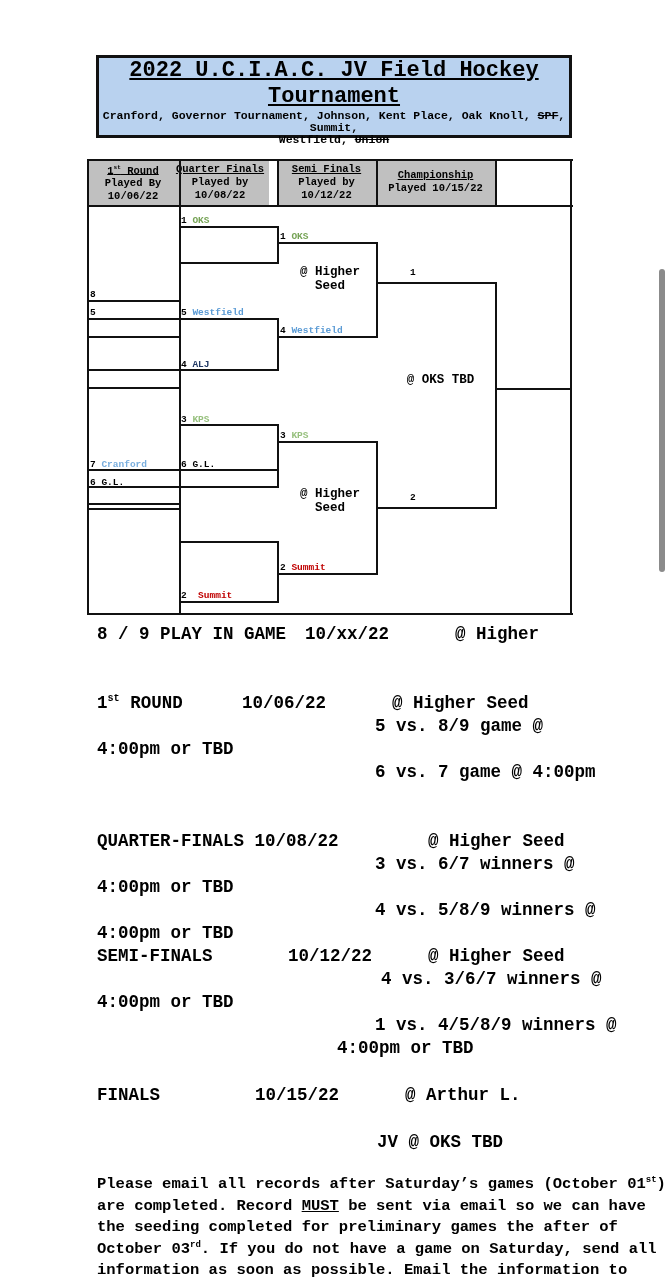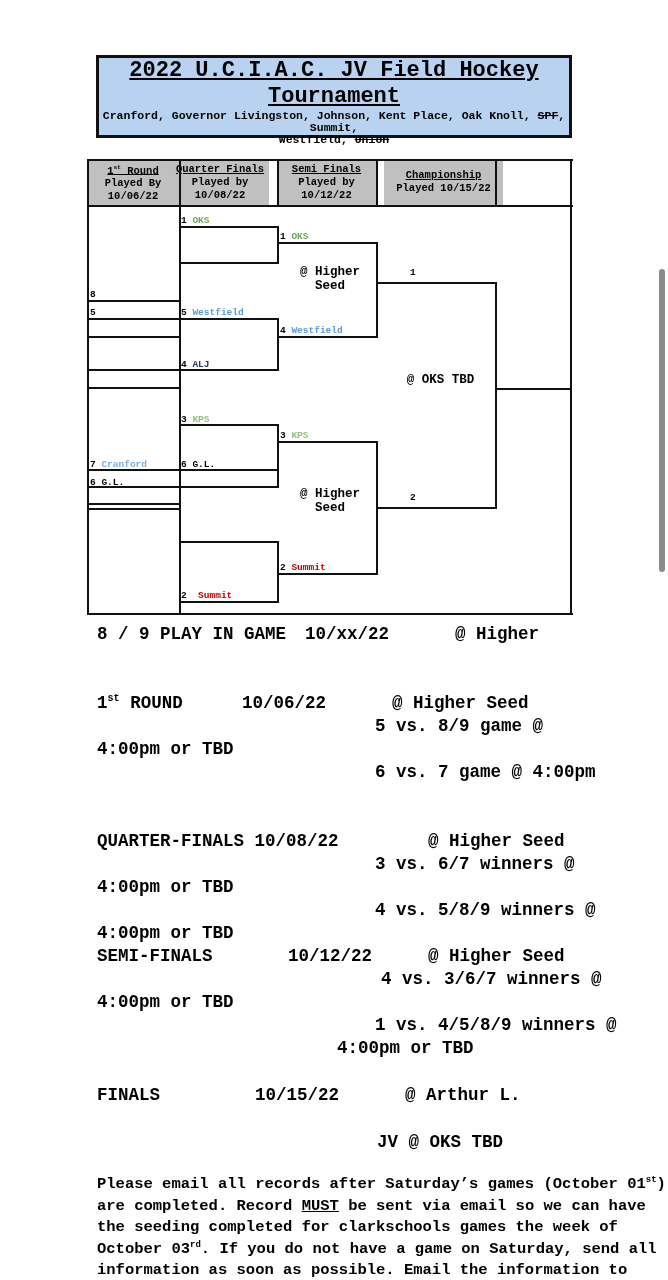--- a/index.html
+++ b/index.html
@@ -49,40 +49,40 @@
                 background:#8b8b8b;border-radius:3px;z-index:5;}
 </style>
 </head>
 <body>
 
 <div id="page">
 
   <div id="title-box">
     <div class="title-line">2022 U.C.I.A.C. JV Field Hockey</div>
     <div class="title-line">Tournament</div>
-    <div class="subtitle-line"><span>Cranford, Governor Livingston, Johnson, Kent Place, Oak Knoll, </span><span class="strike">SPF</span><span>, Summit,</span></div>
+    <div class="subtitle-line"><span>Cranford, Governor Tournament, Johnson, Kent Place, Oak Knoll, </span><span class="strike">SPF</span><span>, Summit,</span></div>
     <div class="subtitle-line"><span>Westfield, </span><span class="strike">Union</span></div>
   </div>
 
   <div class="hcell" style="left:87px;width:92px;">
     <div class="hl1"><span>1</span><span class="sup">st</span><span> Round</span></div>
     <div class="hl2">Played By</div>
     <div class="hl3">10/06/22</div>
   </div>
   <div class="hcell" style="left:171px;width:98px;">
     <div class="hl1"><span>Quarter Finals</span></div>
     <div class="hl2">Played by</div>
     <div class="hl3">10/08/22</div>
   </div>
   <div class="hcell" style="left:277px;width:99px;">
     <div class="hl1"><span>Semi Finals</span></div>
     <div class="hl2">Played by</div>
     <div class="hl3">10/12/22</div>
   </div>
-  <div class="hcell" style="left:384px;width:119px;text-align:center;">
+  <div class="hcell" style="left:376px;width:119px;text-align:center;">
     <div class="hl1"><span>Championship</span></div>
     <div class="hl2">Played 10/15/22</div>
   </div>
 
   <div id="bracket-lines">
       <div class="bline" style="left: 87px; top: 125px; width: 486px; height: 2px;"></div>
       <div class="bline" style="left: 87px; top: 171px; width: 486px; height: 2px;"></div>
       <div class="bline" style="left: 87px; top: 579px; width: 486px; height: 2px;"></div>
       <div class="bline" style="left: 179px; top: 192px; width: 100px; height: 2px;"></div>
       <div class="bline" style="left: 179px; top: 228px; width: 100px; height: 2px;"></div>
@@ -197,21 +197,21 @@
       <span class="part" style="left: 0px;">FINALS</span>
       <span class="part" style="left: 158px;">10/15/22</span>
       <span class="part" style="left: 308px;">@ Arthur L.</span>
     </div>
   <div class="sched" style="top:1098px;">
       <span class="part" style="left: 280px;">JV @ OKS TBD</span>
     </div>
 
   <div class="fline" style="top:1141px;"><span>Please email all records after Saturday’s games (October 01</span><span class="sup">st</span><span>)</span></div>
   <div class="fline" style="top:1163px;"><span>are completed. Record </span><span class="und">MUST</span><span> be sent via email so we can have</span></div>
-  <div class="fline" style="top:1184px;"><span>the seeding completed for clarkschools games the week of</span></div>
+  <div class="fline" style="top:1184px;"><span>the seeding completed for preliminary games the after of</span></div>
   <div class="fline" style="top:1206px;"><span>October 03</span><span class="sup">rd</span><span>. If you do not have a game on Saturday, send all</span></div>
   <div class="fline" style="top:1227px;"><span>information as soon as possible. Email the information to</span></div>
   <div class="fline" style="top:1249px;"><span class="link">gkalikas@clarkschools.org</span></div>
 
   <div id="redaction"></div>
   <div id="bottom-strip"></div>
   <div id="scroll-thumb"></div>
 </div>
 
 </body></html>

